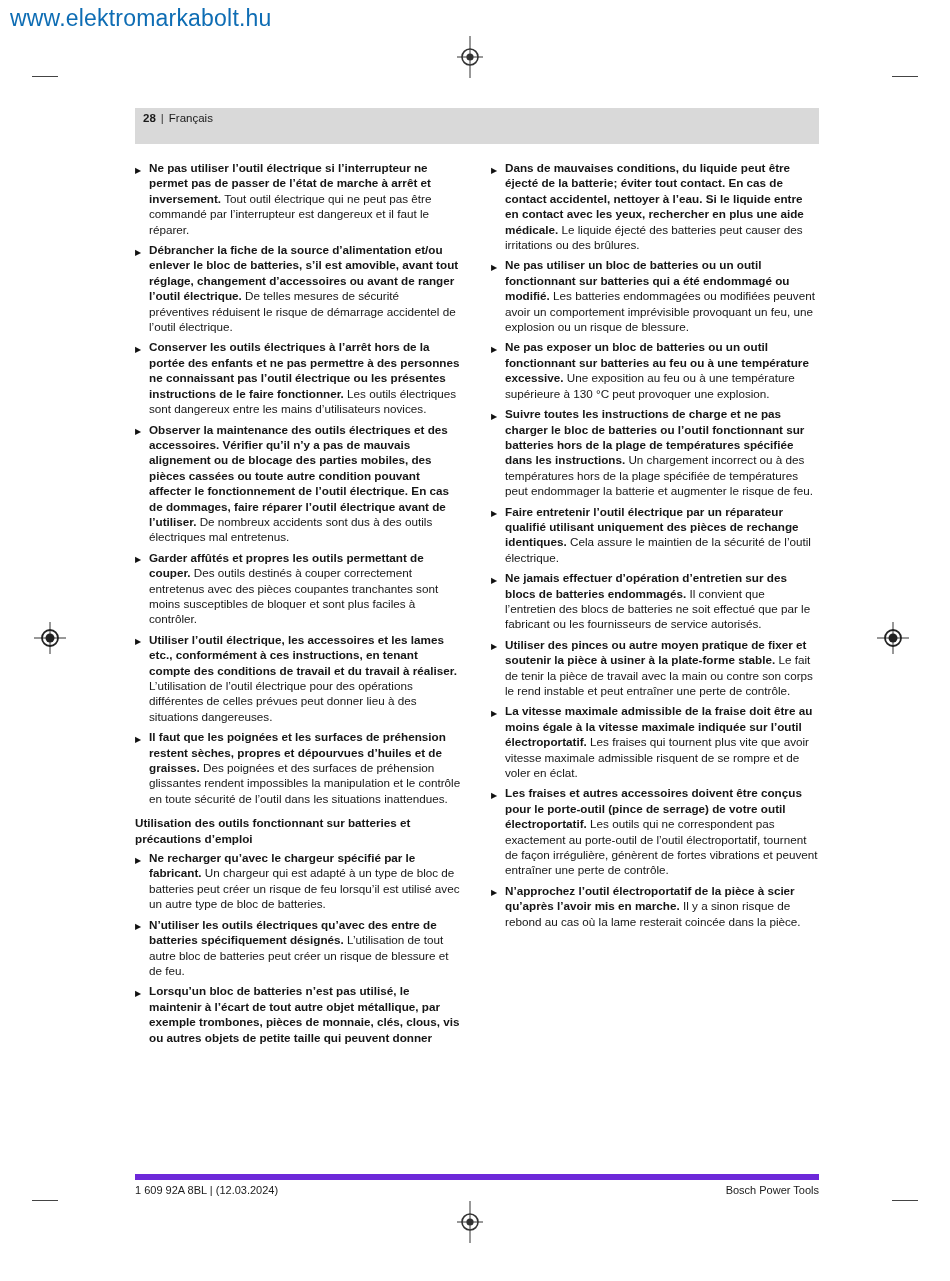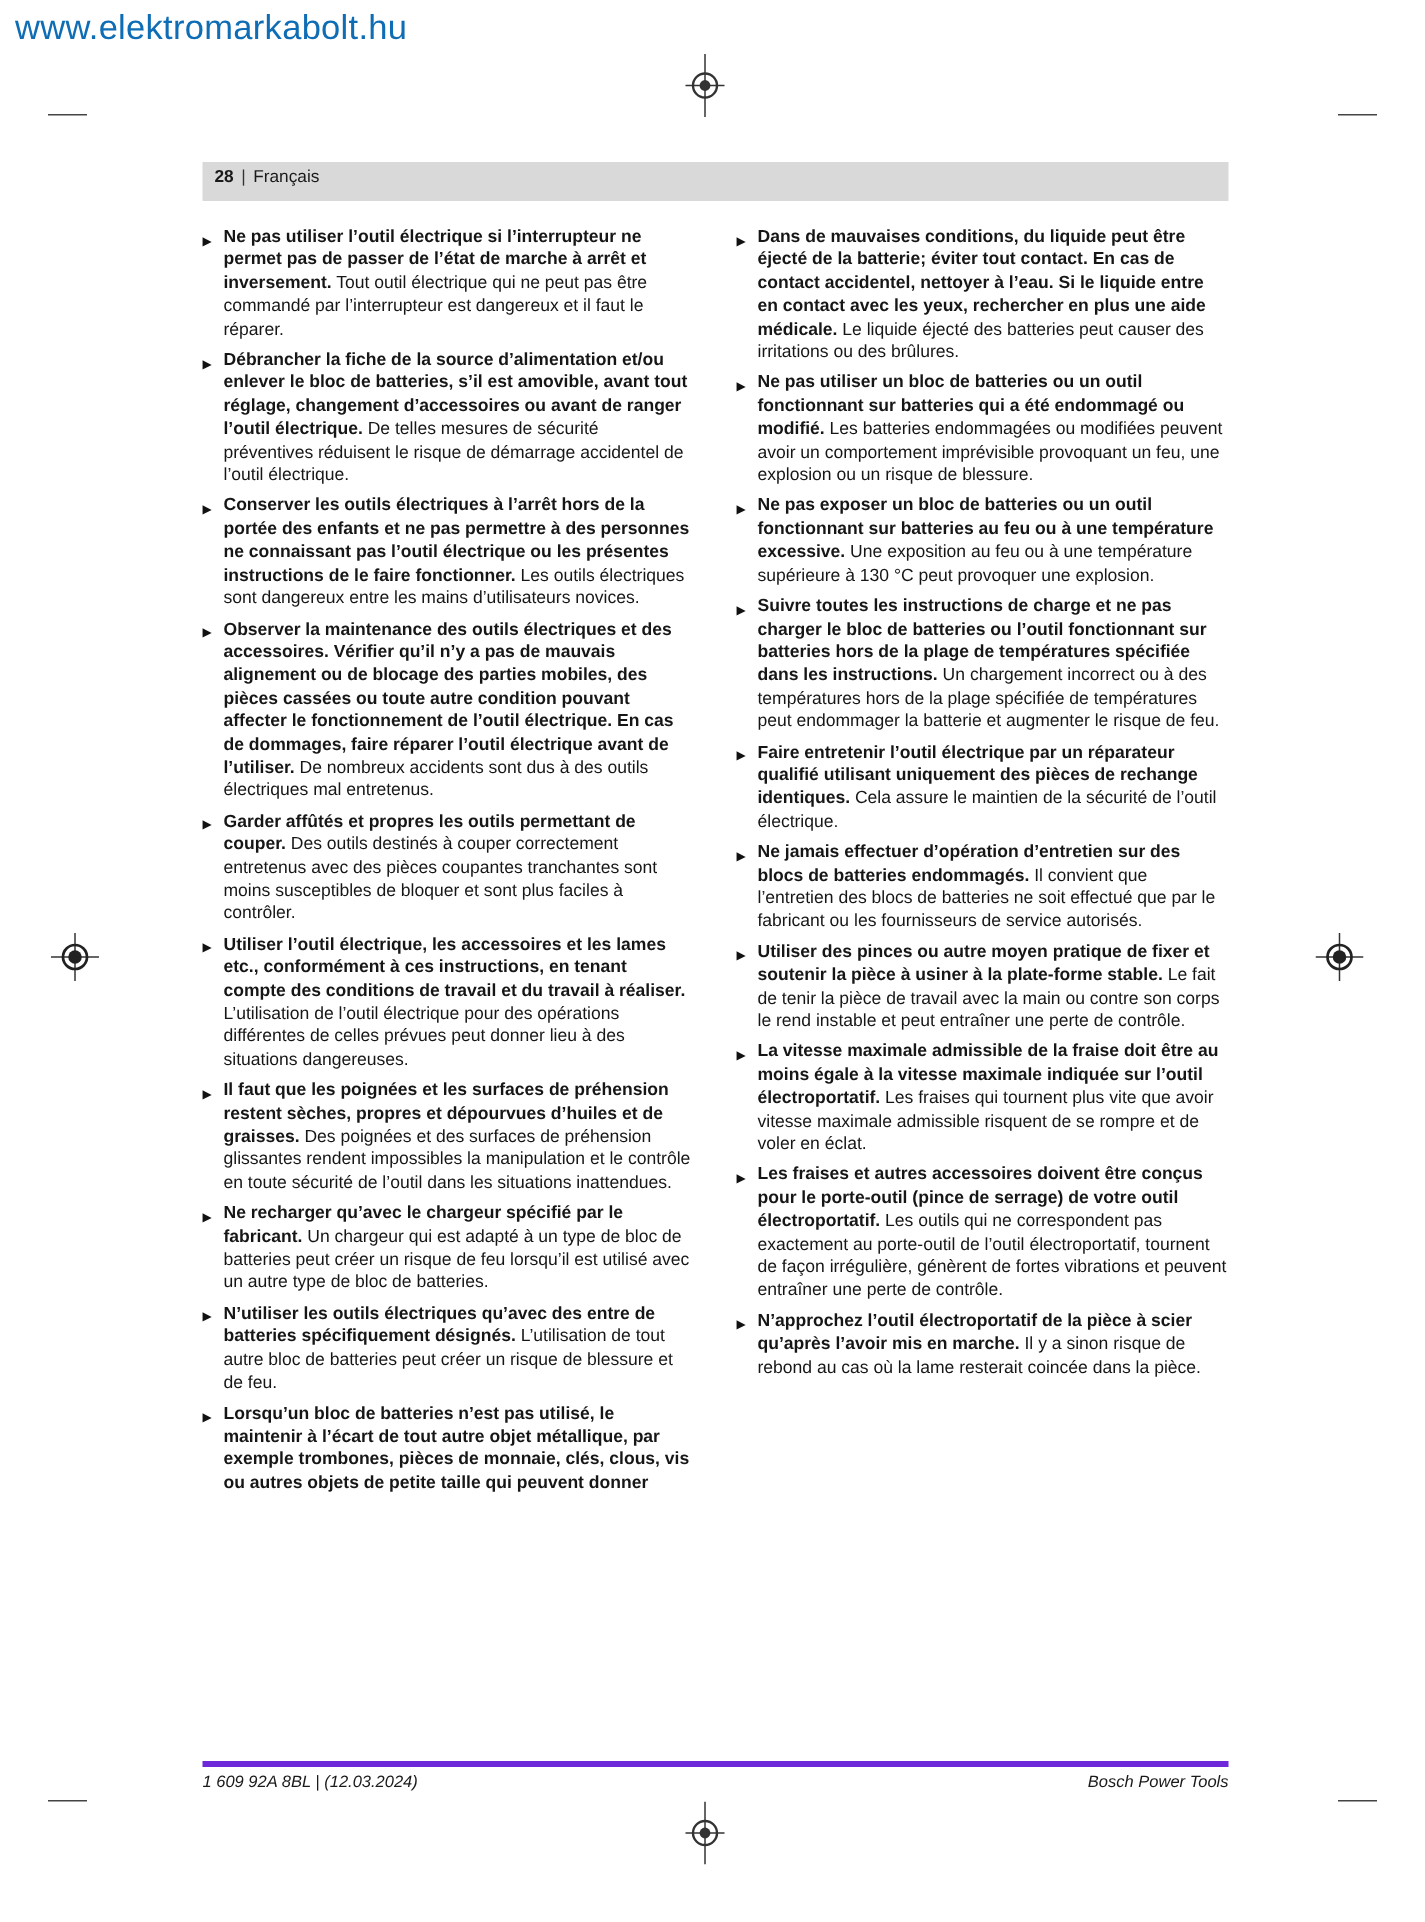--- a/index.html
+++ b/index.html
@@ -9,38 +9,38 @@
     font-family:"Liberation Sans", sans-serif; color:#111;
   }
   .watermark {
     position:absolute; top:5px; left:10px;
     font-size:23px; color:#0e6db4; text-decoration:none; letter-spacing:0.2px;
   }
   .regmark { position:absolute; }
   .cropline { position:absolute; background:#444; }
   .content { position:absolute; left:135px; top:108px; width:684px; }
   .page-header-bar {
-    background:#d9d9d9; height:26px; line-height:21px; padding-left:8px;
+    background:#d9d9d9; height:36px; line-height:21px; padding-left:8px;
     font-size:11.5px; color:#1a1a1a; margin-bottom:16px;
   }
   .page-header-bar .pn { font-weight:bold; }
   .page-header-bar .sep { margin:0 5px; color:#333; }
   .cols { display:flex; gap:29px; }
   .col { width:327px; font-size:11.7px; line-height:15.4px; color:#161616; }
   .item { position:relative; padding-left:14px; margin-bottom:5px; }
   .item.cont { padding-left:0; }
   .item .marker { position:absolute; left:0; top:2.5px; font-size:8px; color:#111; }
   .item .b { font-weight:bold; }
   .subheading { font-weight:bold; margin:9px 0 4px; line-height:15.4px; }
   .section-heading { font-weight:bold; font-size:15px; line-height:18px; margin:11px 0 6px; }
   .page-footer {
     position:absolute; left:135px; top:1174px; width:684px;
-    border-top:4px solid #6d28d9; padding-top:4px;
+    border-top:6px solid #6d28d9; padding-top:4px;
     display:flex; justify-content:space-between;
-    font-size:11px; color:#1a1a1a;font-style:italic;
+    font-size:11px; color:#1a1a1a;
   }
 </style>
 </head>
 <body>
 
 <a class="watermark" href="#">www.elektromarkabolt.hu</a>
 
 <svg class="regmark" style="left:454px; top:36px;" width="32" height="42">
   <line x1="16" y1="0" x2="16" y2="42" stroke="#333" stroke-width="1"></line>
   <line x1="3" y1="21" x2="29" y2="21" stroke="#333" stroke-width="1"></line>
@@ -76,20 +76,21 @@
   </div>
   <div class="cols">
     <div class="col">
         <div class="item"><span class="marker">▶</span><span class="b">Ne pas utiliser l’outil électrique si l’interrupteur ne permet pas de passer de l’état de marche à arrêt et inversement.</span><span> Tout outil électrique qui ne peut pas être commandé par l’interrupteur est dangereux et il faut le réparer.</span></div>
         <div class="item"><span class="marker">▶</span><span class="b">Débrancher la fiche de la source d’alimentation et/ou enlever le bloc de batteries, s’il est amovible, avant tout réglage, changement d’accessoires ou avant de ranger l’outil électrique.</span><span> De telles mesures de sécurité préventives réduisent le risque de démarrage accidentel de l’outil électrique.</span></div>
         <div class="item"><span class="marker">▶</span><span class="b">Conserver les outils électriques à l’arrêt hors de la portée des enfants et ne pas permettre à des personnes ne connaissant pas l’outil électrique ou les présentes instructions de le faire fonctionner.</span><span> Les outils électriques sont dangereux entre les mains d’utilisateurs novices.</span></div>
         <div class="item"><span class="marker">▶</span><span class="b">Observer la maintenance des outils électriques et des accessoires. Vérifier qu’il n’y a pas de mauvais alignement ou de blocage des parties mobiles, des pièces cassées ou toute autre condition pouvant affecter le fonctionnement de l’outil électrique. En cas de dommages, faire réparer l’outil électrique avant de l’utiliser.</span><span> De nombreux accidents sont dus à des outils électriques mal entretenus.</span></div>
         <div class="item"><span class="marker">▶</span><span class="b">Garder affûtés et propres les outils permettant de couper.</span><span> Des outils destinés à couper correctement entretenus avec des pièces coupantes tranchantes sont moins susceptibles de bloquer et sont plus faciles à contrôler.</span></div>
         <div class="item"><span class="marker">▶</span><span class="b">Utiliser l’outil électrique, les accessoires et les lames etc., conformément à ces instructions, en tenant compte des conditions de travail et du travail à réaliser.</span><span> L’utilisation de l’outil électrique pour des opérations différentes de celles prévues peut donner lieu à des situations dangereuses.</span></div>
         <div class="item"><span class="marker">▶</span><span class="b">Il faut que les poignées et les surfaces de préhension restent sèches, propres et dépourvues d’huiles et de graisses.</span><span> Des poignées et des surfaces de préhension glissantes rendent impossibles la manipulation et le contrôle en toute sécurité de l’outil dans les situations inattendues.</span></div>
+        <div class="subheading">Utilisation des outils fonctionnant sur batteries et précautions d’emploi</div>
         <div class="item"><span class="marker">▶</span><span class="b">Ne recharger qu’avec le chargeur spécifié par le fabricant.</span><span> Un chargeur qui est adapté à un type de bloc de batteries peut créer un risque de feu lorsqu’il est utilisé avec un autre type de bloc de batteries.</span></div>
         <div class="item"><span class="marker">▶</span><span class="b">N’utiliser les outils électriques qu’avec des entre de batteries spécifiquement désignés.</span><span> L’utilisation de tout autre bloc de batteries peut créer un risque de blessure et de feu.</span></div>
         <div class="item"><span class="marker">▶</span><span class="b">Lorsqu’un bloc de batteries n’est pas utilisé, le maintenir à l’écart de tout autre objet métallique, par exemple trombones, pièces de monnaie, clés, clous, vis ou autres objets de petite taille qui peuvent donner</span></div>
       </div>
     <div class="col">
         <div class="item"><span class="marker">▶</span><span class="b">Dans de mauvaises conditions, du liquide peut être éjecté de la batterie; éviter tout contact. En cas de contact accidentel, nettoyer à l’eau. Si le liquide entre en contact avec les yeux, rechercher en plus une aide médicale.</span><span> Le liquide éjecté des batteries peut causer des irritations ou des brûlures.</span></div>
         <div class="item"><span class="marker">▶</span><span class="b">Ne pas utiliser un bloc de batteries ou un outil fonctionnant sur batteries qui a été endommagé ou modifié.</span><span> Les batteries endommagées ou modifiées peuvent avoir un comportement imprévisible provoquant un feu, une explosion ou un risque de blessure.</span></div>
         <div class="item"><span class="marker">▶</span><span class="b">Ne pas exposer un bloc de batteries ou un outil fonctionnant sur batteries au feu ou à une température excessive.</span><span> Une exposition au feu ou à une température supérieure à 130 °C peut provoquer une explosion.</span></div>
         <div class="item"><span class="marker">▶</span><span class="b">Suivre toutes les instructions de charge et ne pas charger le bloc de batteries ou l’outil fonctionnant sur batteries hors de la plage de températures spécifiée dans les instructions.</span><span> Un chargement incorrect ou à des températures hors de la plage spécifiée de températures peut endommager la batterie et augmenter le risque de feu.</span></div>
         <div class="item"><span class="marker">▶</span><span class="b">Faire entretenir l’outil électrique par un réparateur qualifié utilisant uniquement des pièces de rechange identiques.</span><span> Cela assure le maintien de la sécurité de l’outil électrique.</span></div>

